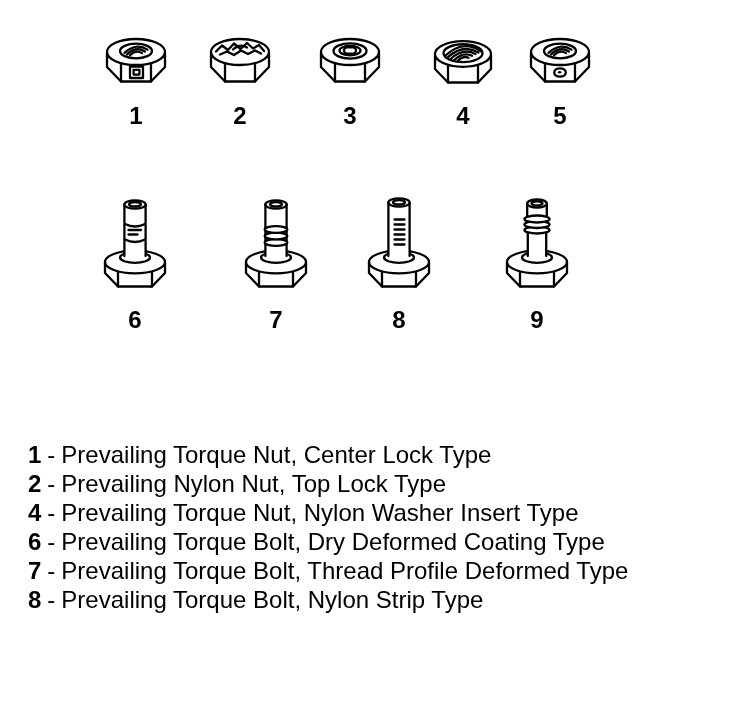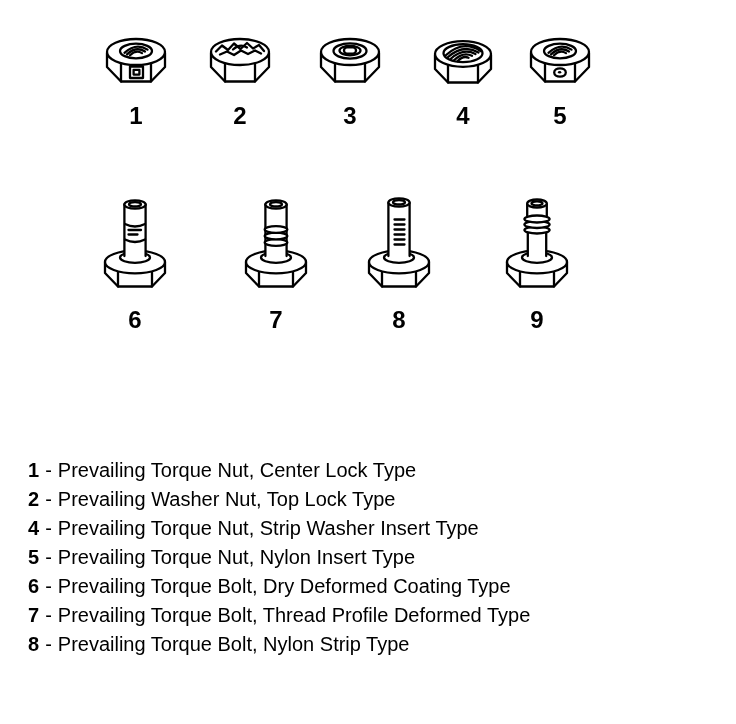--- a/index.html
+++ b/index.html
@@ -21,22 +21,22 @@
   #fig3{left:275px;top:20px;width:70px;}
   #fig4{left:388px;top:20px;width:70px;}
   #fig5{left:485px;top:20px;width:70px;}
   
   #fig6{left:57px;top:178px;width:76px;}
   #fig7{left:198px;top:178px;width:76px;}
   #fig8{left:321px;top:178px;width:76px;}
   #fig9{left:459px;top:178px;width:76px;}
 
   .legend{
-    position:absolute;left:28px;top:456px;right:10px;
-    font-size:20px;line-height:29px;white-space:nowrap;
+    position:absolute;left:28px;top:440px;right:10px;
+    font-size:24px;line-height:29px;white-space:nowrap;
   }
   .legend-row{height:29px;}
   .legend-row .num{font-weight:bold;}
   .legend-row .sep{margin:0 6px;}
 
   .ink{fill:none;stroke:#000;stroke-width:2.3;stroke-linecap:round;stroke-linejoin:round;}
   .inkf{fill:#ffffff;stroke:#000;stroke-width:2.3;stroke-linecap:round;stroke-linejoin:round;}
   .solid{fill:#000;stroke:none;}
   .blank{fill:#ffffff;stroke:none;}
 </style>
@@ -197,21 +197,20 @@
       <ellipse class="ink" cx="38" cy="9.3" rx="5.5" ry="2"></ellipse>
       <ellipse class="inkf" cx="38" cy="36" rx="12.6" ry="3.5"></ellipse>
       <ellipse class="inkf" cx="38" cy="30.5" rx="12.6" ry="3.5"></ellipse>
       <ellipse class="inkf" cx="38" cy="25" rx="12.6" ry="3.5"></ellipse>
     </svg>
     <figcaption class="fig-num">9</figcaption>
   </figure>
 
   <div class="legend">
     <div class="legend-row"><span class="num">1</span><span class="sep">-</span><span class="desc">Prevailing Torque Nut, Center Lock Type</span></div>
-    <div class="legend-row"><span class="num">2</span><span class="sep">-</span><span class="desc">Prevailing Washer Nut, Top Lock Type</span></div>
-    <div class="legend-row"><span class="num">4</span><span class="sep">-</span><span class="desc">Prevailing Torque Nut, Strip Washer Insert Type</span></div>
-    <div class="legend-row"><span class="num">5</span><span class="sep">-</span><span class="desc">Prevailing Torque Nut, Nylon Insert Type</span></div>
+    <div class="legend-row"><span class="num">2</span><span class="sep">-</span><span class="desc">Prevailing Nylon Nut, Top Lock Type</span></div>
+    <div class="legend-row"><span class="num">4</span><span class="sep">-</span><span class="desc">Prevailing Torque Nut, Nylon Washer Insert Type</span></div>
     <div class="legend-row"><span class="num">6</span><span class="sep">-</span><span class="desc">Prevailing Torque Bolt, Dry Deformed Coating Type</span></div>
     <div class="legend-row"><span class="num">7</span><span class="sep">-</span><span class="desc">Prevailing Torque Bolt, Thread Profile Deformed Type</span></div>
     <div class="legend-row"><span class="num">8</span><span class="sep">-</span><span class="desc">Prevailing Torque Bolt, Nylon Strip Type</span></div>
   </div>
 
 </div>
 
 </body></html>

